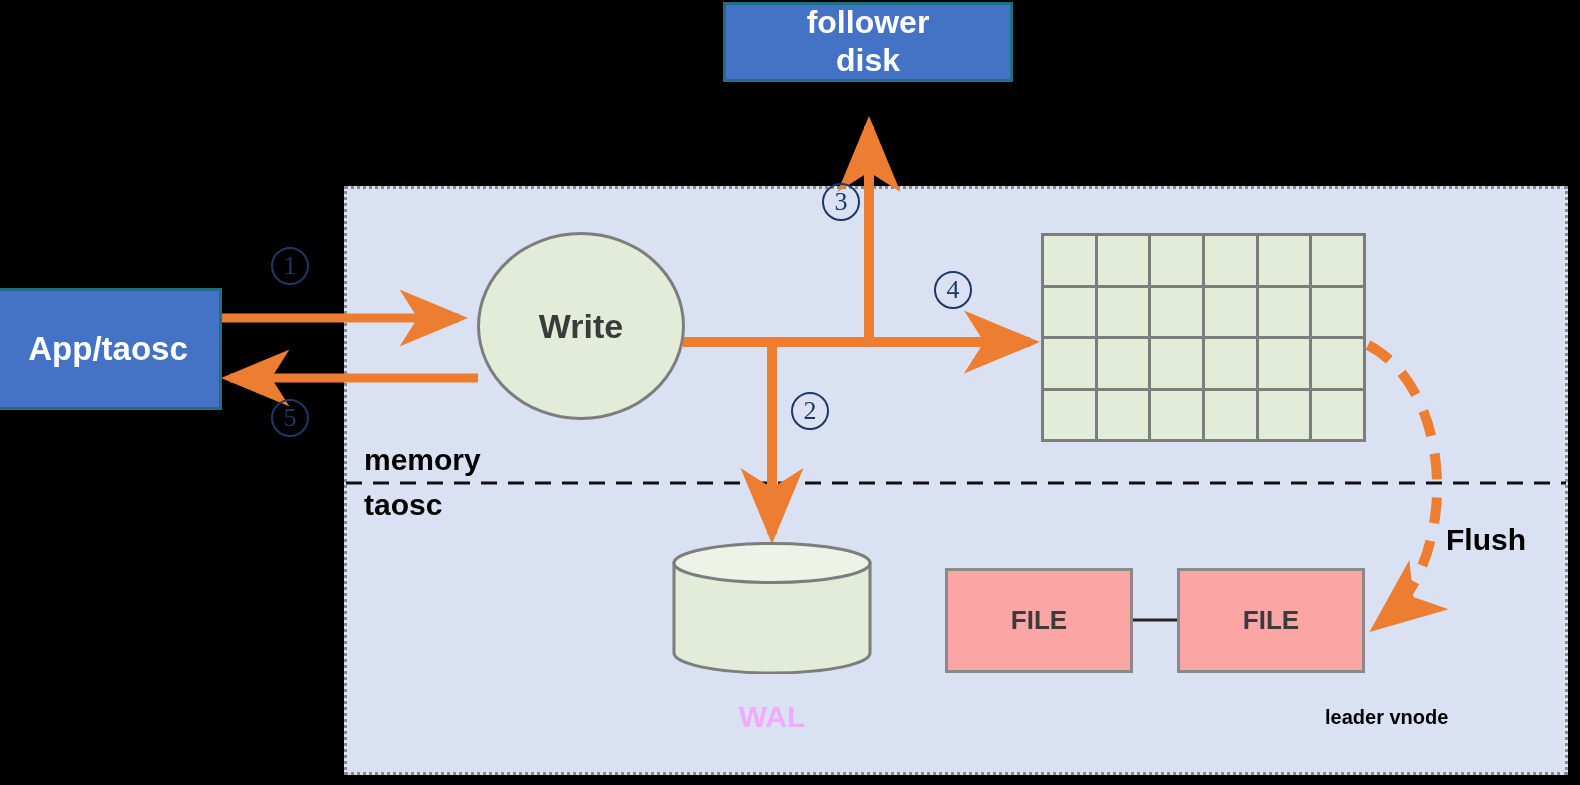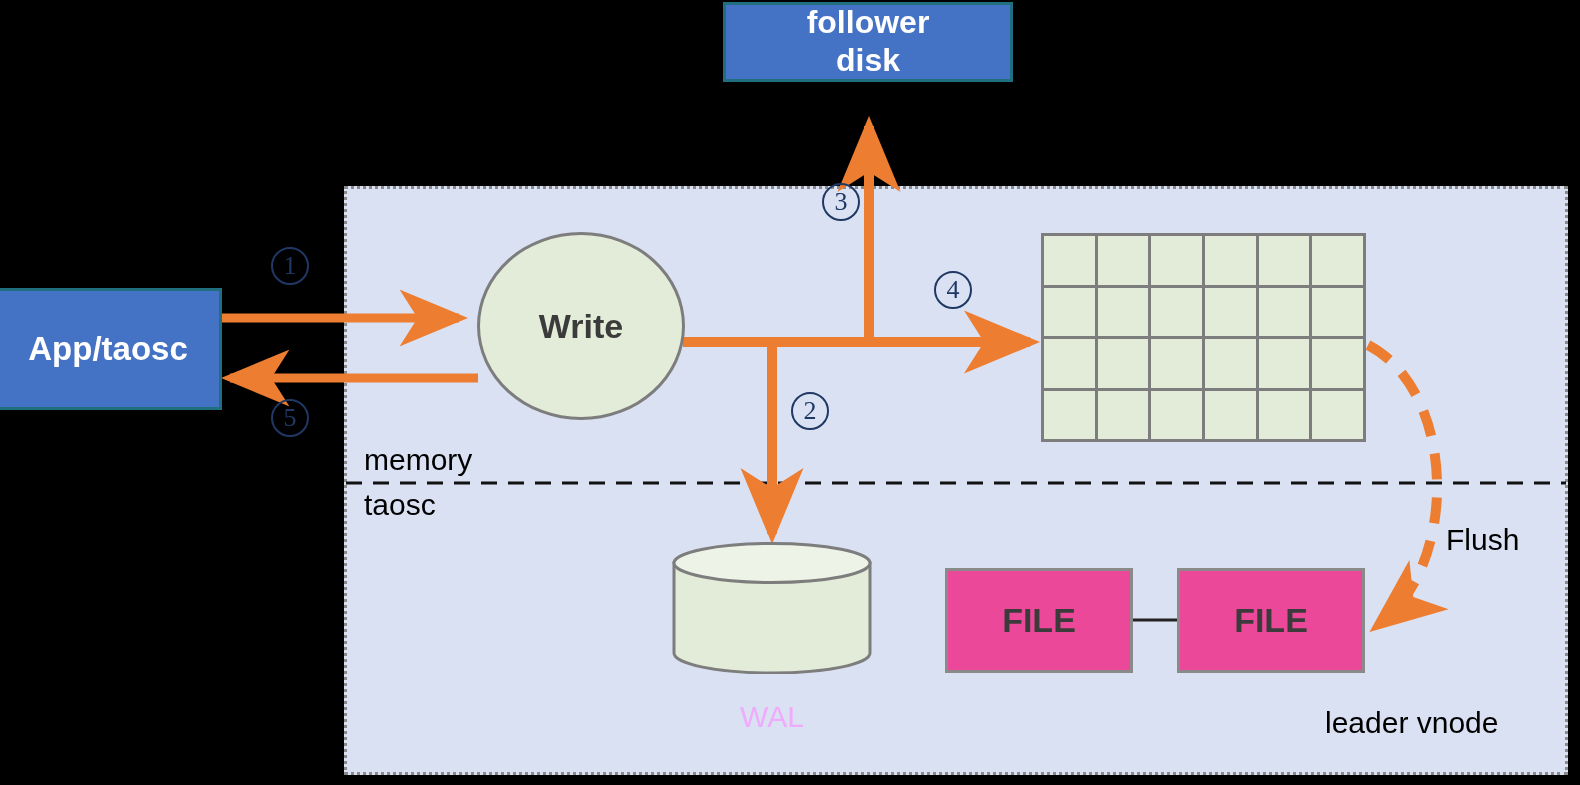--- a/index.html
+++ b/index.html
@@ -117,44 +117,45 @@
     top: 700px;
     width: 200px;
     text-align: center;
     font-size: 30px;
     color: #f0abfc;
   }
 
   
   .file-box {
     position: absolute;
-    background: #ec4899;
+    background: #fca5a5;
     border: 3px solid #8a8a8a;
     box-sizing: border-box;
     display: flex;
     align-items: center;
     justify-content: center;
     color: #3b3b3b;
-    font-size: 34px;
+    font-size: 26px;
     font-weight: bold;
   }
   #file-box-1 { left: 945px; top: 568px; width: 188px; height: 105px; }
   #file-box-2 { left: 1177px; top: 568px; width: 188px; height: 105px; }
 
   
   .plain-label {
     position: absolute;
     color: #000000;
     font-size: 30px;
     white-space: nowrap;
+    font-weight: bold;
   }
   #memory-label { left: 364px; top: 443px; }
   #disk-label   { left: 364px; top: 488px; }
   #flush-label  { left: 1446px; top: 523px; }
-  #leader-vnode-label { left: 1325px; top: 706px; font-size: 30px; }
+  #leader-vnode-label { left: 1325px; top: 706px; font-size: 20px; }
 
   
   .step-circle {
     position: absolute;
     width: 38px;
     height: 38px;
     border: 2.5px solid #1f3864;
     border-radius: 50%;
     box-sizing: border-box;
     color: #1f3864;

